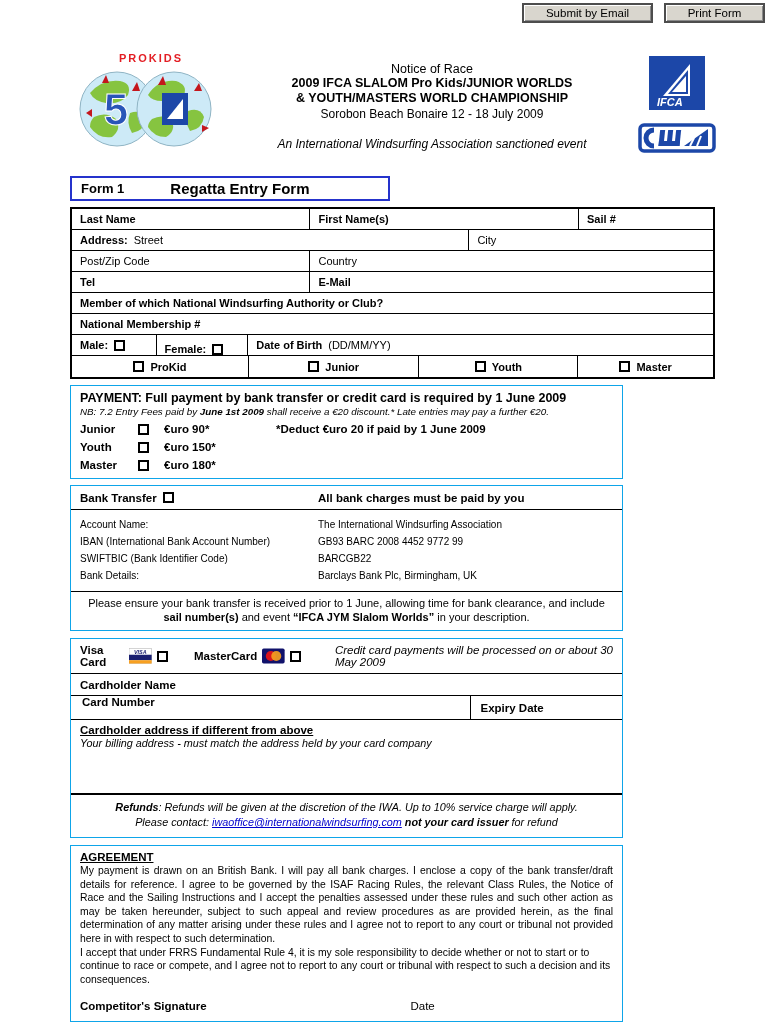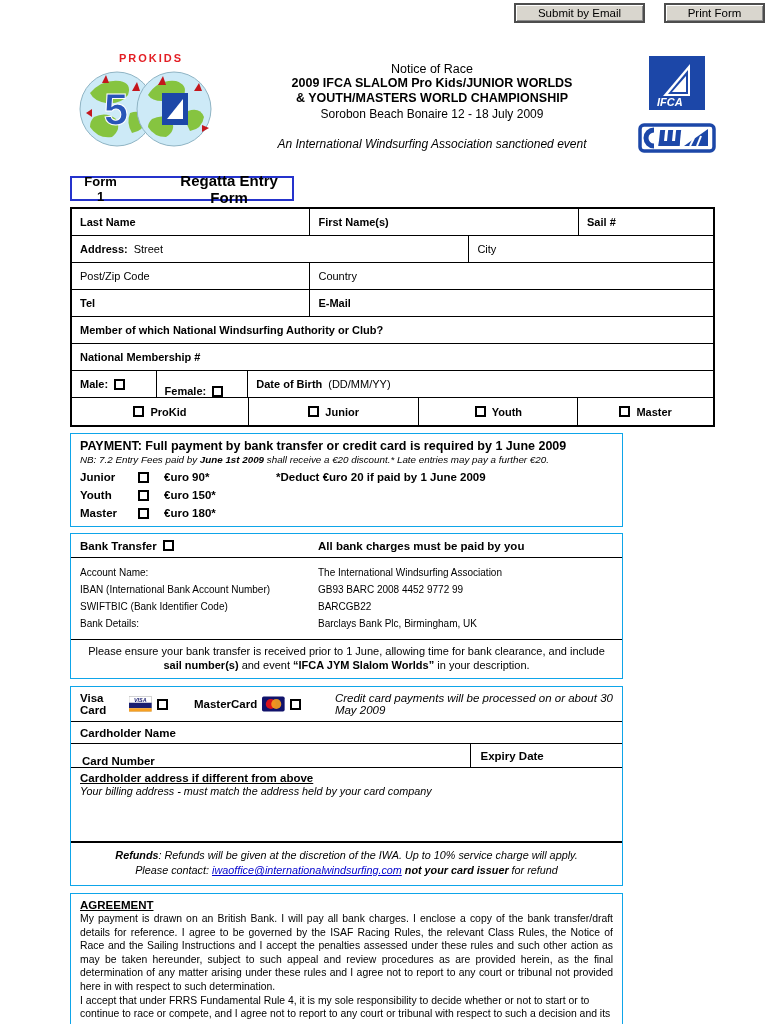--- a/index.html
+++ b/index.html
@@ -12,44 +12,44 @@
   
   .top-buttons { position: absolute; top: 3px; right: 5px; display: flex; gap: 11px; }
   .win-btn {
     font-family: "Liberation Sans", sans-serif;
     font-size: 11.5px; color: #000;
     background: #d9d6ce; border: 2px solid #4d4d4d;
     box-shadow: inset 1px 1px 0 #ffffff, inset -1px -1px 0 #8a8a8a;
     padding: 2px 0; text-align: center; cursor: pointer;
   }
   .btn-submit { width: 131px; }
-  .btn-print  { width: 101px; margin-left: 8px; }
+  .btn-print  { width: 101px; }
 
   
   .header { display: flex; margin: 52px 50px 13px 72px; }
   .logo-left { width: 158px; }
   .prokids-word { color: #e31e24; font-weight: bold; font-size: 11px; letter-spacing: 2px; text-align: center; margin-bottom: 1px; }
   .header-center { flex: 1; text-align: center; padding-top: 10px; }
   .hc-notice { font-size: 12.5px; }
   .hc-title { font-size: 12.5px; font-weight: bold; line-height: 15px; }
   .hc-venue { font-size: 12px; margin-top: 1px; }
   .hc-sanction { font-style: italic; font-size: 12px; margin-top: 16px; }
   .logo-right { width: 86px; display: flex; flex-direction: column; align-items: center; gap: 12px; padding-top: 4px; }
 
   
   .form-title-box {
-    margin: 22px 8px 0 70px; width: 224px; height: 25px;
-    border: 2px solid #2533cc; display: flex; align-items: center; padding-left: 9px; text-align: center;
+    margin: 22px 8px 0 70px; width: 320px; height: 25px;
+    border: 2px solid #2533cc; display: flex; align-items: center; padding-left: 9px;
   }
   .ft-label { font-weight: bold; font-size: 13px; }
   .ft-name  { font-weight: bold; font-size: 15px; margin-left: 46px; }
 
   
   .entry-table { margin: 6px 0 0 70px; width: 645px; border: 2px solid #000; }
-  .row { display: flex; border-bottom: 1px solid #000; height: 27px; }
+  .row { display: flex; border-bottom: 1px solid #000; height: 21px; }
   .row:last-child { border-bottom: none; }
   .cell { display: flex; align-items: center; padding-left: 8px; border-right: 1px solid #000; overflow: hidden; white-space: nowrap; }
   .cell:last-child { border-right: none; }
   .b { font-weight: bold; }
   .cb { display: inline-block; width: 11px; height: 11px; border: 2px solid #000; background: #fff; flex: none; }
   .cell.center { justify-content: center; padding-left: 0; }
   .w37 { width: 37.2%; } .w42 { width: 41.9%; } .w21 { width: 20.9%; }
   .w62 { width: 62%; }  .w38 { width: 38%; }
   .w63 { width: 62.8%; }
   .w100 { width: 100%; }
@@ -75,21 +75,21 @@
   .bank-row .lbl { width: 238px; flex: none; }
   .bank-footnote { border-top: 1px solid #000; text-align: center; font-size: 11px; line-height: 14px; padding: 4px 14px 6px 14px; }
 
   
   .card-header { display: flex; align-items: center; padding: 7px 9px; height: 34px; }
   .card-header .lab { font-weight: bold; font-size: 11.5px; }
   .card-header svg { margin: 0 5px; }
   .cc-note { font-style: italic; font-size: 11.5px; margin-left: 34px; }
   .card-row { border-top: 1px solid #000; padding: 4px 9px; font-weight: bold; font-size: 11.5px; height: 22px; display: flex; align-items: center; }
   .card-num-row { border-top: 1px solid #000; display: flex; height: 24px; }
-  .card-num-row .c1 { width: 72.5%; display: flex; align-items: flex-end; padding-left: 11px; font-weight: bold; font-size: 11.5px; }
+  .card-num-row .c1 { width: 72.5%; display: flex; align-items: flex-start; padding-left: 11px; font-weight: bold; font-size: 11.5px; }
   .card-num-row .c2 { width: 27.5%; border-left: 1px solid #000; display: flex; align-items: center; padding-left: 9px; font-weight: bold; font-size: 11.5px; }
   .card-addr { border-top: 1px solid #000; padding: 4px 9px; min-height: 74px; }
   .card-addr .hdr { font-weight: bold; text-decoration: underline; font-size: 11.5px; }
   .card-addr .sub { font-style: italic; font-size: 10.8px; margin-top: 1px; }
   .refunds { border-top: 2px solid #000; text-align: center; font-style: italic; font-size: 10.8px; line-height: 15px; padding: 5px 10px 7px 10px; }
   .link { color: #0000cc; text-decoration: underline; cursor: pointer; margin-top: 32px; }
   .ub { font-weight: bold; }
 
   
   .agreement { padding: 5px 9px 9px 9px; }

